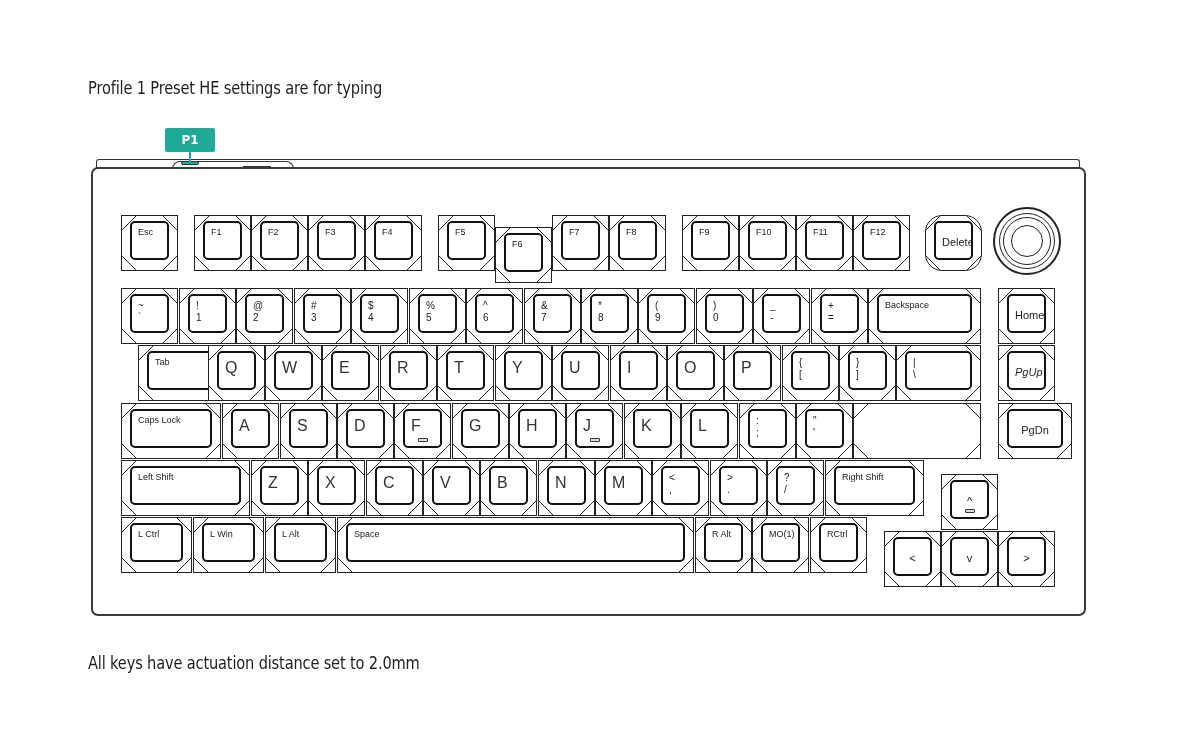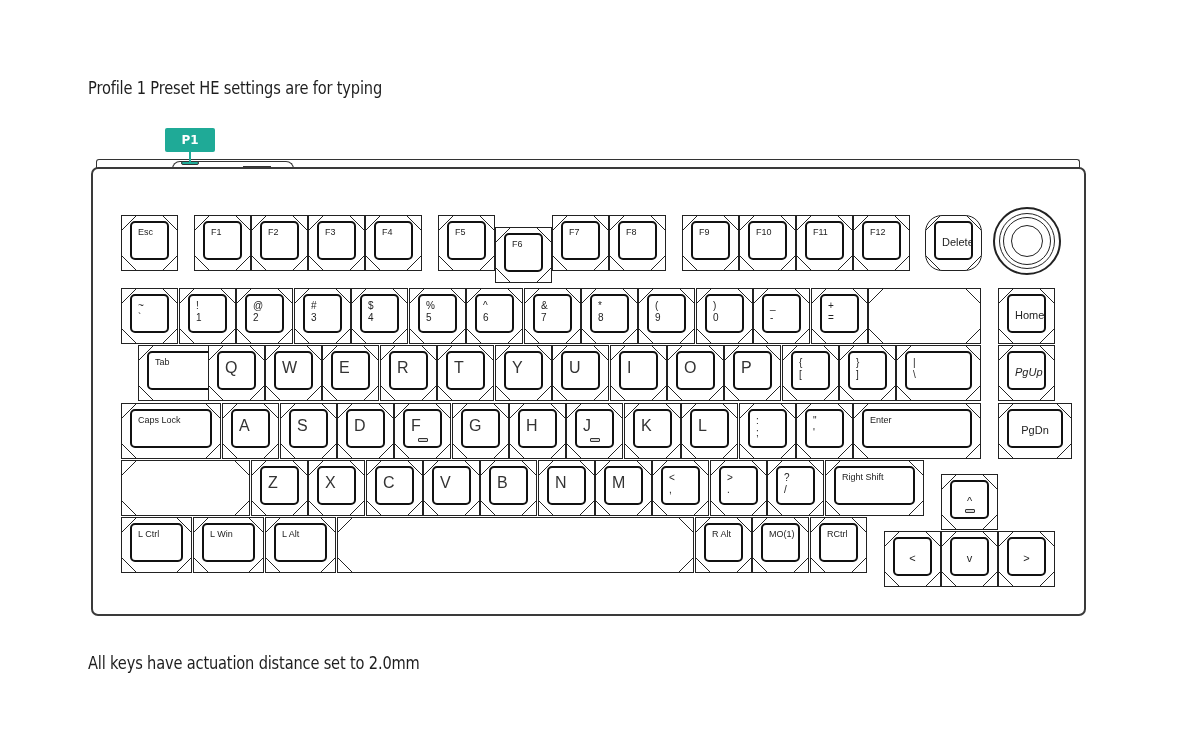--- a/index.html
+++ b/index.html
@@ -257,20 +257,23 @@
     </div>
     <div class="key" style="left: 811px; top: 288px; width: 57px;">
       <div class="bevel"></div>
       <div class="cap">
         <span class="lbl two">+</span>
         <span class="lbl two">=</span>
       </div>
     </div>
     <div class="key" style="left: 868px; top: 288px; width: 113px;">
       <div class="bevel"></div>
+      <div class="cap">
+        <span class="lbl">Backspace</span>
+      </div>
     </div>
     <div class="key" style="left: 998px; top: 288px; width: 57px;">
       <div class="bevel"></div>
       <div class="cap">
         <span class="lbl center">Home</span>
       </div>
     </div>
     <div class="key" style="left: 138px; top: 345px; width: 86px; padding-left: 21px;">
       <div class="bevel"></div>
       <div class="cap">
@@ -435,32 +438,32 @@
     </div>
     <div class="key" style="left: 796px; top: 403px; width: 57px;">
       <div class="bevel"></div>
       <div class="cap">
         <span class="lbl two">"</span>
         <span class="lbl two">'</span>
       </div>
     </div>
     <div class="key" style="left: 853px; top: 403px; width: 128px;">
       <div class="bevel"></div>
-      <div class="cap">
-        <span class="lbl">Enter</span>
-      </div>
     </div>
     <div class="key" style="left: 998px; top: 403px; width: 74px;">
       <div class="bevel"></div>
       <div class="cap">
         <span class="lbl center">PgDn</span>
       </div>
     </div>
     <div class="key" style="left: 121px; top: 460px; width: 129px;">
       <div class="bevel"></div>
+      <div class="cap">
+        <span class="lbl">Left Shift</span>
+      </div>
     </div>
     <div class="key" style="left: 251px; top: 460px; width: 57px;">
       <div class="bevel"></div>
       <div class="cap">
         <span class="lbl big">Z</span>
       </div>
     </div>
     <div class="key" style="left: 308px; top: 460px; width: 57px;">
       <div class="bevel"></div>
       <div class="cap">
@@ -544,20 +547,23 @@
       </div>
     </div>
     <div class="key" style="left: 265px; top: 517px; width: 71px;">
       <div class="bevel"></div>
       <div class="cap">
         <span class="lbl">L Alt</span>
       </div>
     </div>
     <div class="key" style="left: 337px; top: 517px; width: 357px;">
       <div class="bevel"></div>
+      <div class="cap">
+        <span class="lbl">Space</span>
+      </div>
     </div>
     <div class="key" style="left: 695px; top: 517px; width: 57px;">
       <div class="bevel"></div>
       <div class="cap">
         <span class="lbl">R Alt</span>
       </div>
     </div>
     <div class="key" style="left: 752px; top: 517px; width: 57px;">
       <div class="bevel"></div>
       <div class="cap">

